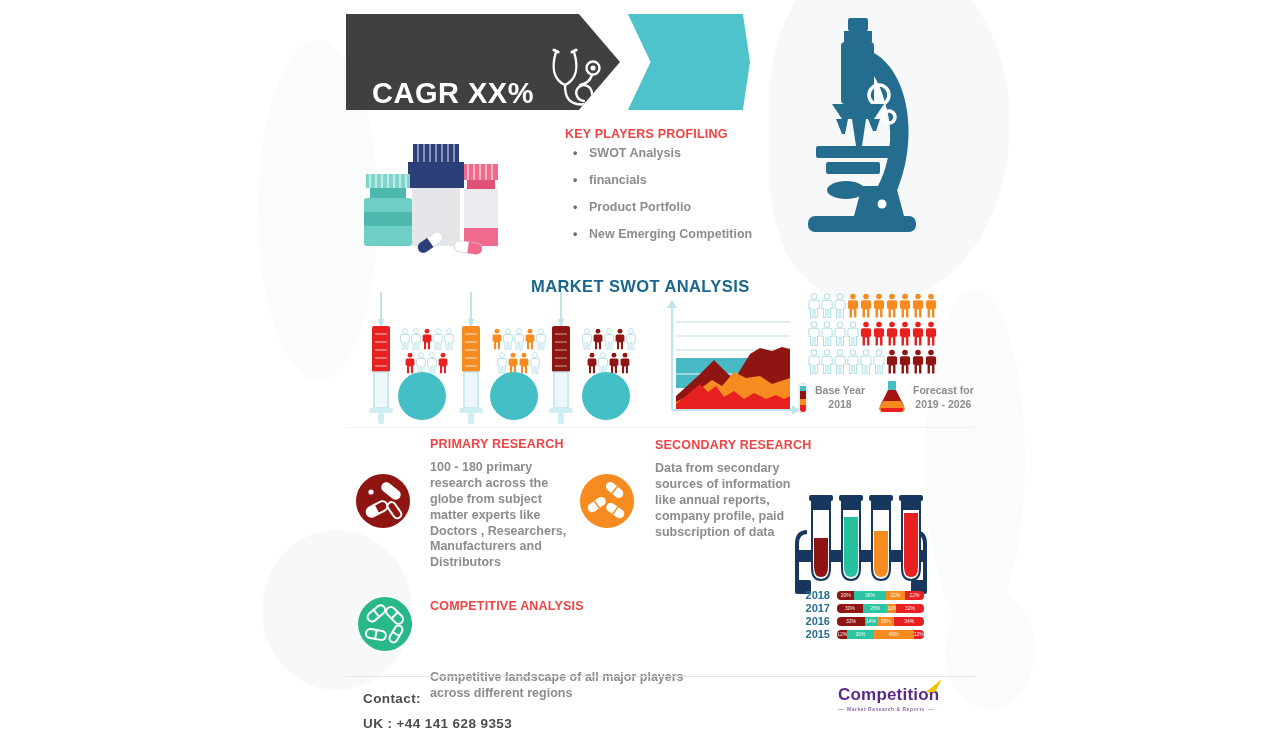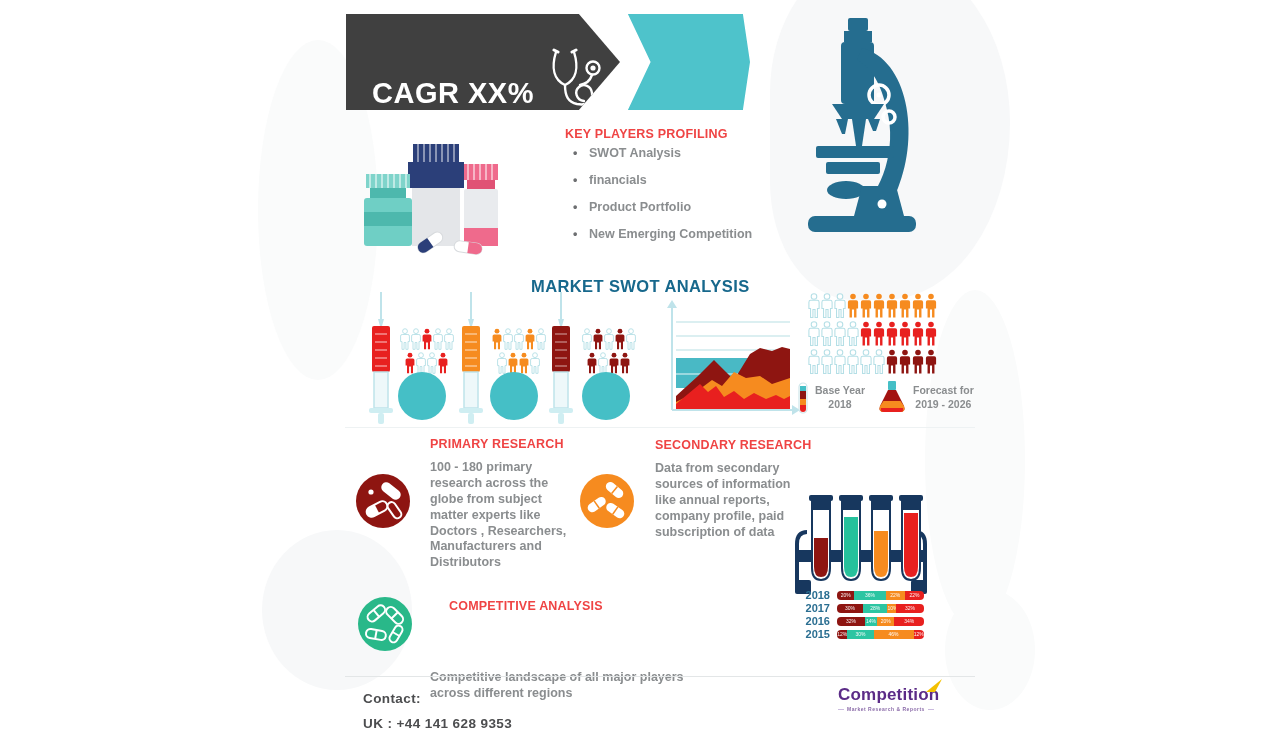--- a/index.html
+++ b/index.html
@@ -773,21 +773,21 @@
     <g transform="rotate(10 14 33)">
         <rect x="4" y="29" width="20" height="9" rx="4.5"></rect>
         <line x1="14" y1="29" x2="14" y2="38"></line>
       </g>
     <g transform="rotate(-60 34 33)">
         <rect x="25" y="29" width="18" height="8" rx="4"></rect>
         <line x1="34" y1="29" x2="34" y2="37"></line>
       </g>
   </svg>
 </div>
-<div class="layer h-teal" style="left:449px;top:599px;">COMPETITIVE ANALYSIS</div>
+<div class="layer h-teal" style="left:430px;top:599px;">COMPETITIVE ANALYSIS</div>
 <div class="layer body-text" style="left:430px;top:622px;width:280px;margin-top:48px;">Competitive landscape of all major players across different regions</div>
 
 <div class="layer divider" style="left:345px;top:676px;width:630px;"></div>
 <div class="layer contact" style="left:363px;top:691px;flex-direction:column;">
   <span>Contact:</span>
   <span>UK : +44 141 628 9353</span>
   <span>|</span>
   <span>US :  +1 294 709 4931</span>
 </div>
 <div class="layer" style="left:838px;top:685px;width:96px;">

